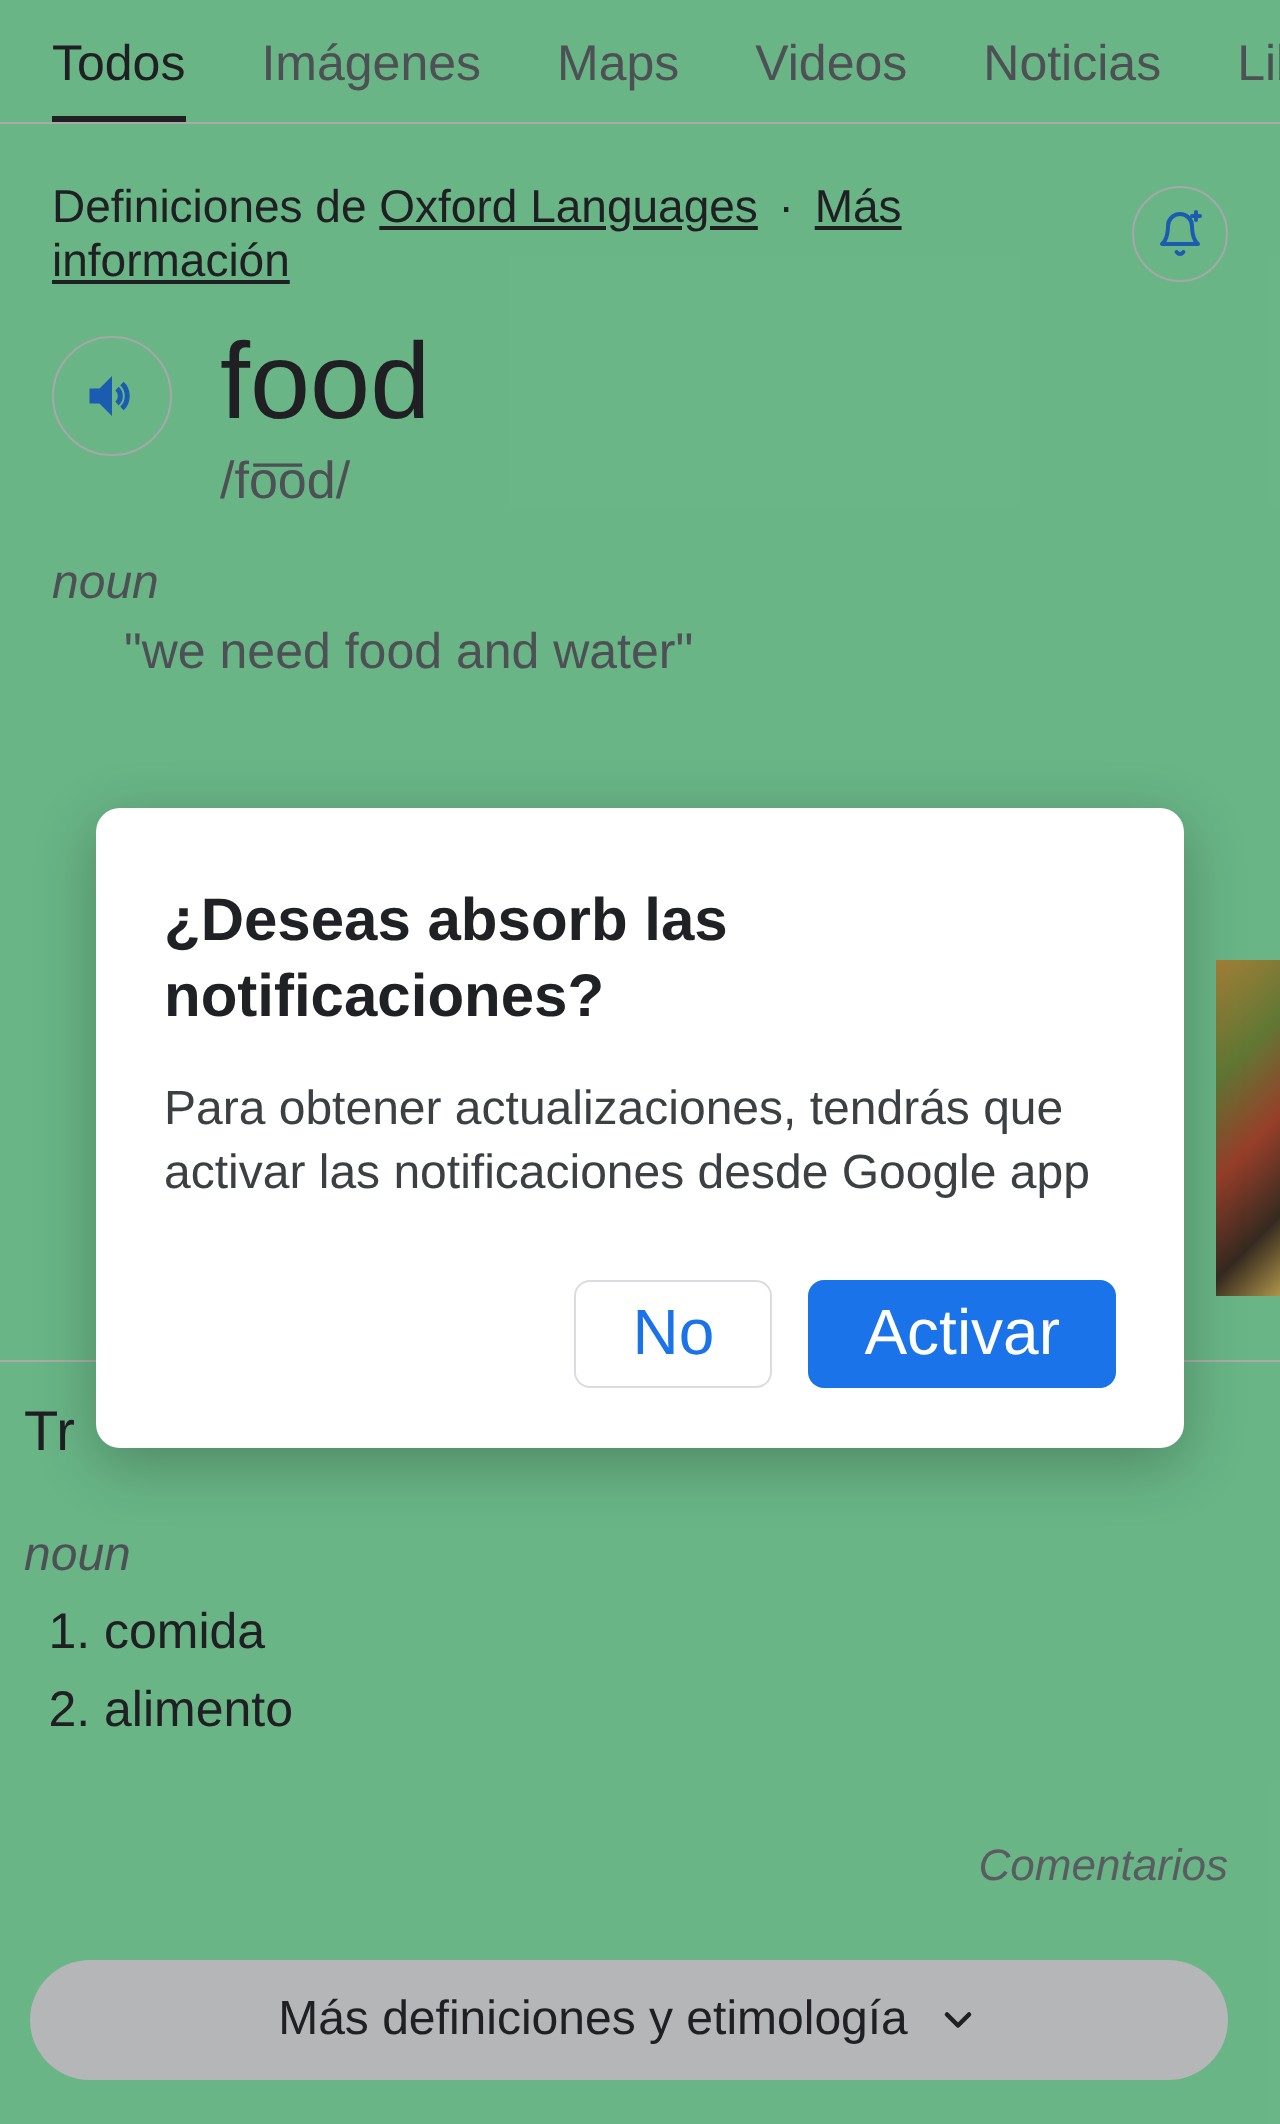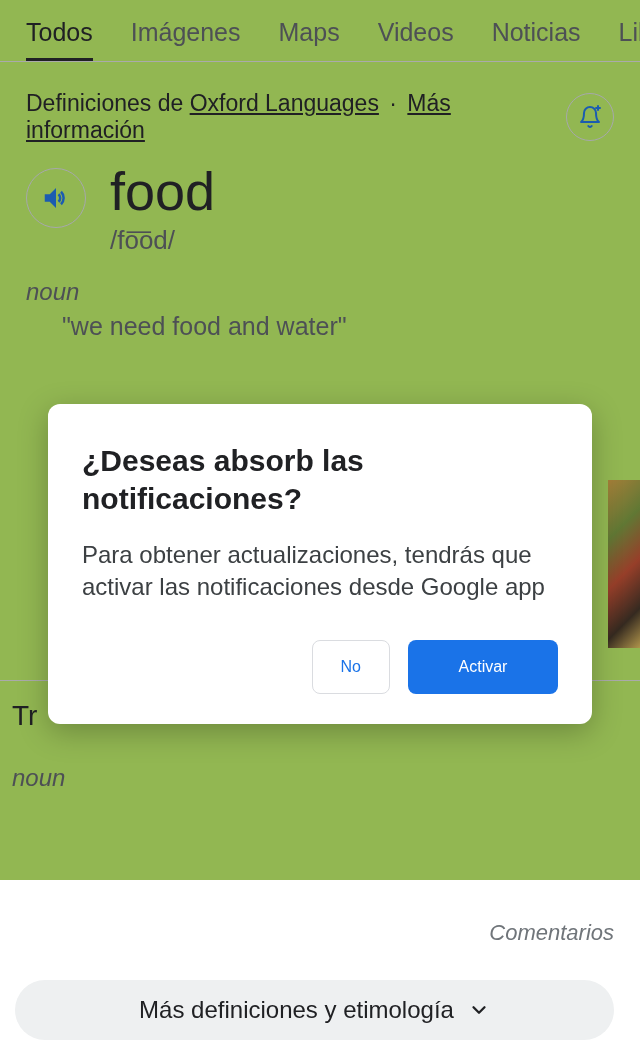--- a/index.html
+++ b/index.html
@@ -1,17 +1,17 @@
 <!DOCTYPE html>
 <html><head>
 <meta charset="utf-8">
 <style>
   * { box-sizing: border-box; margin: 0; padding: 0; }
   html, body { width: 640px; height: 1062px; overflow: hidden; font-family: Arial, sans-serif; background: #fff; }
-  .page { position: relative; width: 640px; height: 880px; background: #bef264; }
+  .page { position: relative; width: 640px; height: 1062px; background: #86efac; }
   .tabs { display: flex; gap: 38px; padding: 18px 26px 0 26px; border-bottom: 1px solid #e0e0e0; font-size: 25px; color: #5f6368; overflow: hidden; white-space: nowrap; }
   .tab { padding-bottom: 14px; cursor: pointer; }
   .tab.active { color: #202124; border-bottom: 3px solid #202124; padding-bottom: 11px; }
   .content { padding: 28px 26px 0 26px; }
   .source-row { display: flex; align-items: center; }
   .source-text { font-size: 23px; color: #202124; }
   .source-text .link { text-decoration: underline; cursor: pointer; }
   .sep { margin: 0 4px; }
   .bell-btn { width: 48px; height: 48px; border-radius: 50%; border: 1px solid #dadce0; display: flex; align-items: center; justify-content: center; cursor: pointer; flex-shrink: 0; }
   .word-row { display: flex; align-items: flex-start; gap: 24px; margin-top: 18px; }
@@ -30,21 +30,21 @@
   .tr-list { margin: 10px 0 0 40px; font-size: 25px; color: #202124; }
   .tr-list li { margin-bottom: 10px; }
   .comments { position: absolute; right: 26px; top: 920px; font-size: 22px; color: #70757a; font-style: italic; cursor: pointer; }
   .more-bar { position: absolute; left: 15px; right: 26px; top: 980px; height: 60px; background: #eef0f1; border-radius: 30px; display: flex; align-items: center; justify-content: center; gap: 14px; cursor: pointer; }
   .more-bar span { font-size: 24px; color: #202124; font-weight: 500; }
   .overlay { position: absolute; inset: 0; background: rgba(32,33,36,0.28); }
   .dialog { position: absolute; left: 48px; top: 404px; width: 544px; background: #fff; border-radius: 12px; padding: 38px 34px 30px 34px; box-shadow: 0 8px 30px rgba(0,0,0,0.25); }
   .dialog-title { font-size: 30px; font-weight: 600; color: #202124; line-height: 1.25; }
   .dialog-body { font-size: 24px; color: #3c4043; margin-top: 22px; line-height: 1.35; }
   .dialog-actions { display: flex; justify-content: flex-end; gap: 18px; margin-top: 36px; }
-  .btn { height: 54px; padding: 0 28px; border-radius: 8px; font-size: 16px; display: flex; align-items: center; justify-content: center; cursor: pointer; }
+  .btn { height: 54px; padding: 0 28px; border-radius: 8px; font-size: 32px; display: flex; align-items: center; justify-content: center; cursor: pointer; }
   .btn-secondary { background: #fff; border: 1px solid #dadce0; color: #1a73e8; }
   .btn-primary { background: #1a73e8; color: #fff; border: none; min-width: 150px; }
 </style>
 </head>
 <body>
 
 <div class="page">
 
   <div class="tabs">
     <div class="tab active">Todos</div>
@@ -88,20 +88,24 @@
   </div>
 
   <div class="food-img"></div>
 
   <div class="divider"></div>
 
   <div class="translations">
     <div class="tr-title">Tr</div>
 
     <div class="tr-pos">noun</div>
+    <ol class="tr-list">
+      <li>comida</li>
+      <li>alimento</li>
+    </ol>
   </div>
 
   <div class="comments">Comentarios</div>
 
   <div class="more-bar">
     <span>Más definiciones y etimología</span>
     <svg width="22" height="22" viewBox="0 0 24 24" fill="none" stroke="#202124" stroke-width="2.5" stroke-linecap="round" stroke-linejoin="round">
         <polyline points="6 9 12 15 18 9"></polyline>
       </svg>
   </div>

